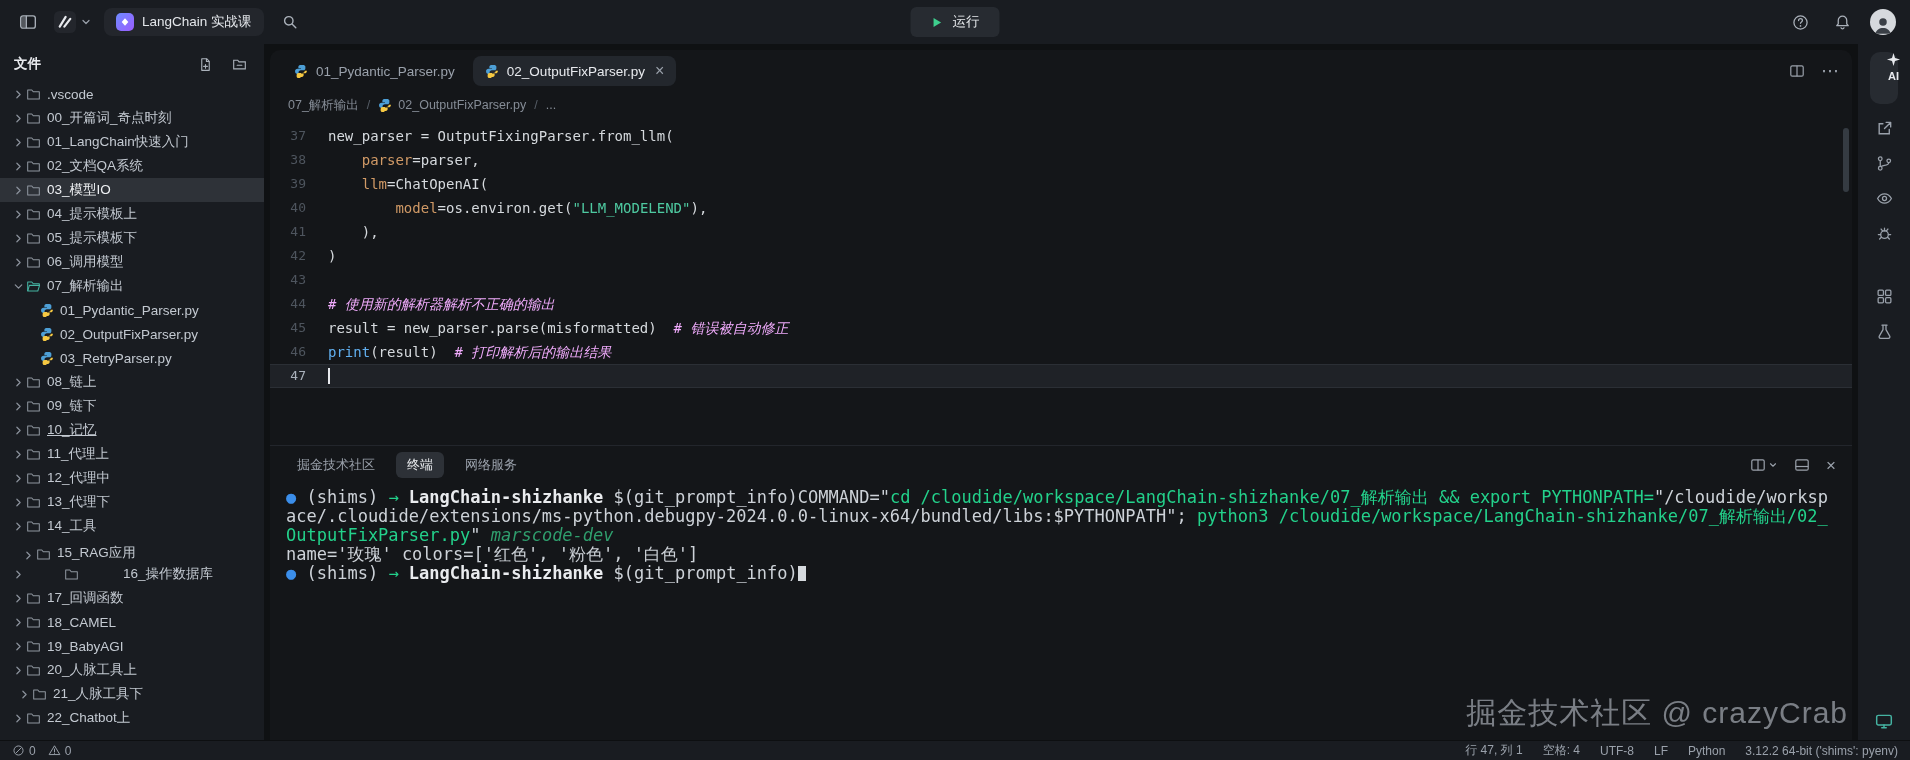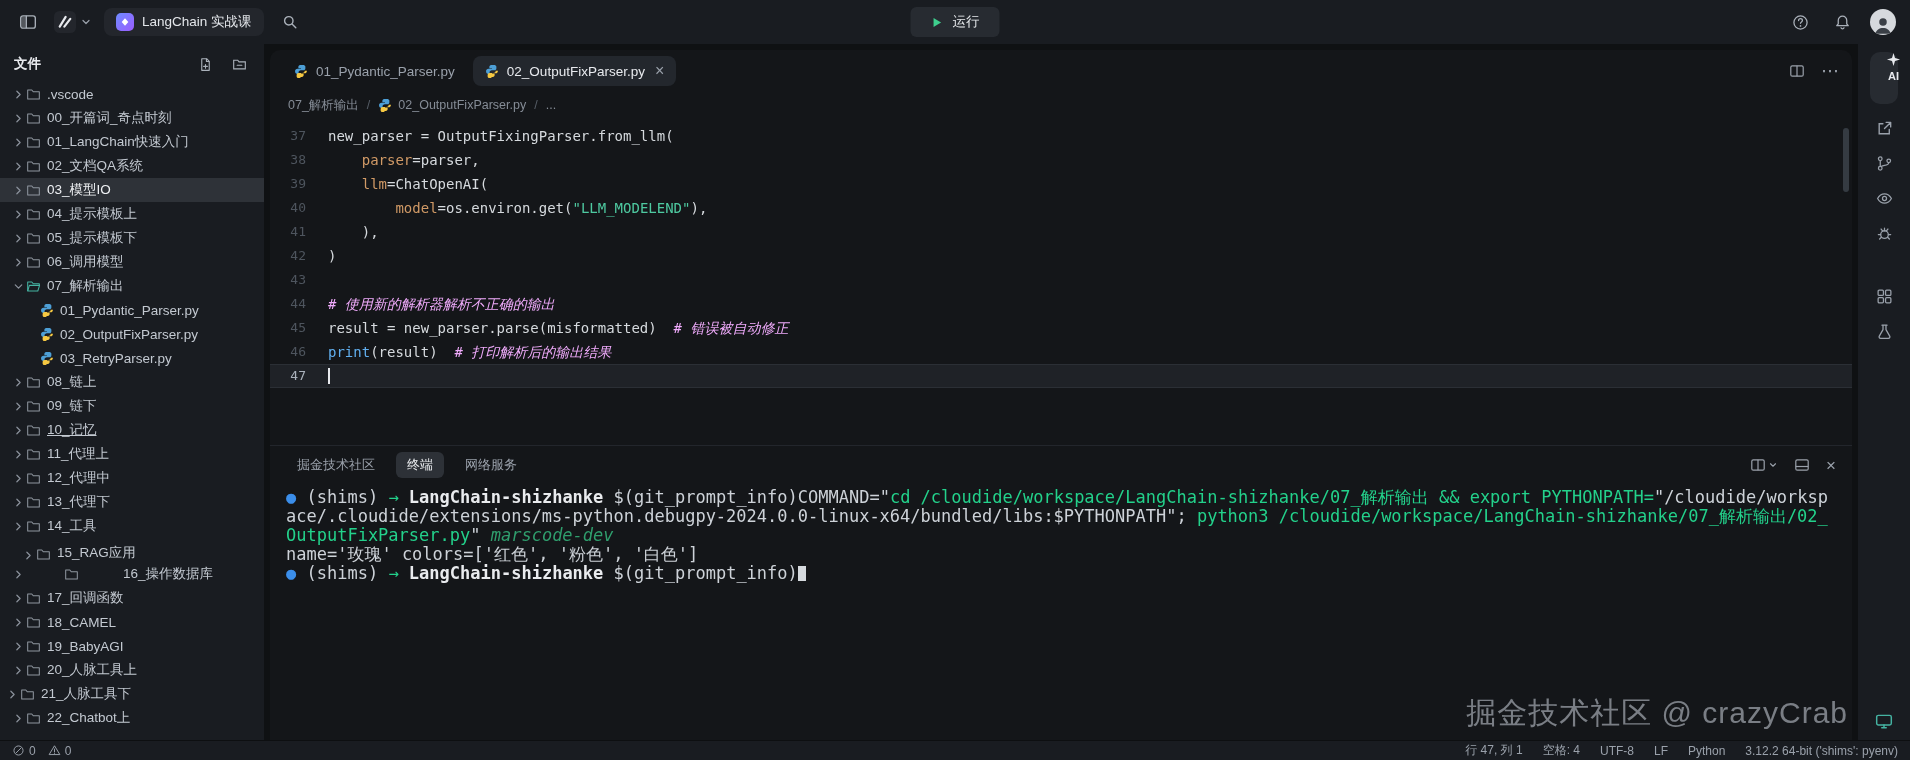--- a/index.html
+++ b/index.html
@@ -498,21 +498,21 @@
                 <path d="M6 4l4 4-4 4" fill="none" stroke="currentColor" stroke-width="1.5" stroke-linecap="round" stroke-linejoin="round"></path>
               </svg>
             </span>
             <span class="ic">
               <svg width="15" height="15" viewBox="0 0 16 16">
                 <path d="M1.8 3.2h4.4l1.5 1.9h6.5v7.7H1.8z" fill="none" stroke="#8f969f" stroke-width="1.1" stroke-linejoin="round"></path>
               </svg>
             </span>
             <span class="tree-label">20_人脉工具上</span>
           </div>
-          <div class="tree-row" style="padding-left: 4px;">
+          <div class="tree-row" style="padding-left: 16px;">
             <span class="ic chev">
               <svg width="13" height="13" viewBox="0 0 16 16">
                 <path d="M6 4l4 4-4 4" fill="none" stroke="currentColor" stroke-width="1.5" stroke-linecap="round" stroke-linejoin="round"></path>
               </svg>
             </span>
             <span class="ic">
               <svg width="15" height="15" viewBox="0 0 16 16">
                 <path d="M1.8 3.2h4.4l1.5 1.9h6.5v7.7H1.8z" fill="none" stroke="#8f969f" stroke-width="1.1" stroke-linejoin="round"></path>
               </svg>
             </span>

